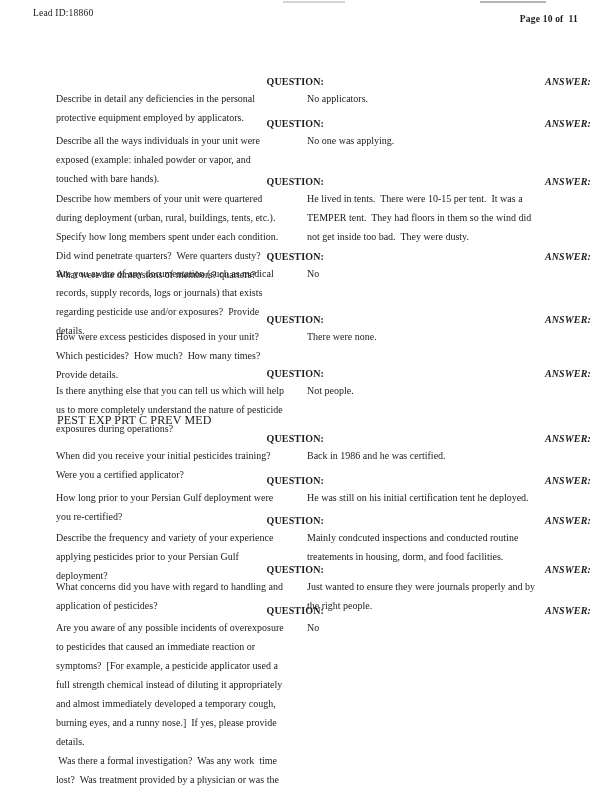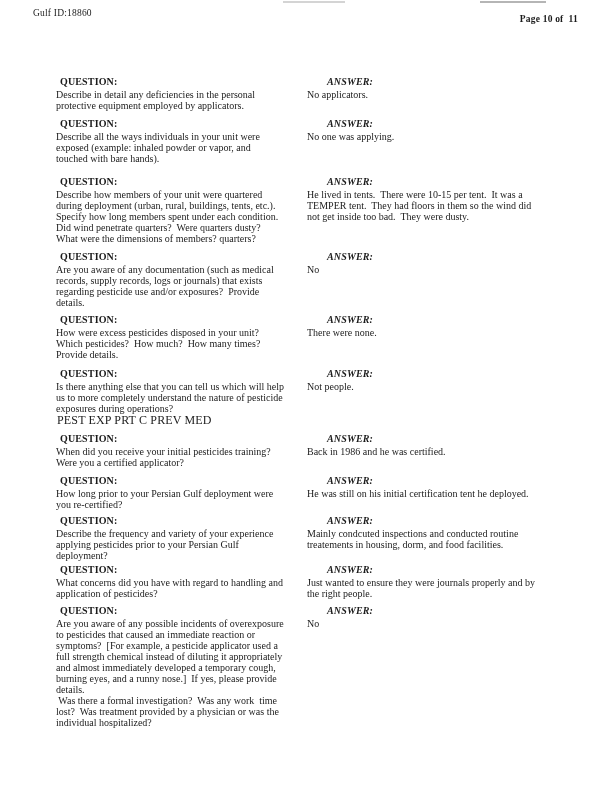--- a/index.html
+++ b/index.html
@@ -57,44 +57,45 @@
     left: 307px;
     top: 0;
     width: 284px;
   }
   .qa-label {
     font-weight: bold;
     font-size: 10px;
     line-height: 12px;
     margin-left: 4px;
     letter-spacing: 0.15px;
+    text-align: right;
   }
   .a-col .qa-label { margin-left: 20px; font-style: italic; }
   .qa-body {
     font-size: 10px;
-    line-height: 11px;
+    line-height: 19px;
     margin-top: 1px;
     white-space: pre;
   }
   .section-header {
     position: absolute;
     left: 57px;
     top: 413px;
     font-weight: normal;
     font-size: 12px;
     letter-spacing: 0.15px;
   }
 </style>
 </head>
 <body>
 
 <div id="page">
   <div class="artifact a1"></div>
   <div class="artifact a2"></div>
-  <div class="hdr-left">Gulf ID:18860</div>
+  <div class="hdr-left">Lead ID:18860</div>
   <div class="hdr-right">Page 10 of  11</div>
   <div class="section-header">PEST EXP PRT C PREV MED</div>
   <div id="rows">
       <div class="qa-row" style="top: 76px;">
         <div class="q-col">
           <div class="qa-label">QUESTION:</div>
           <div class="qa-body">Describe in detail any deficiencies in the personal
 protective equipment employed by applicators.</div>
         </div>
         <div class="a-col">

